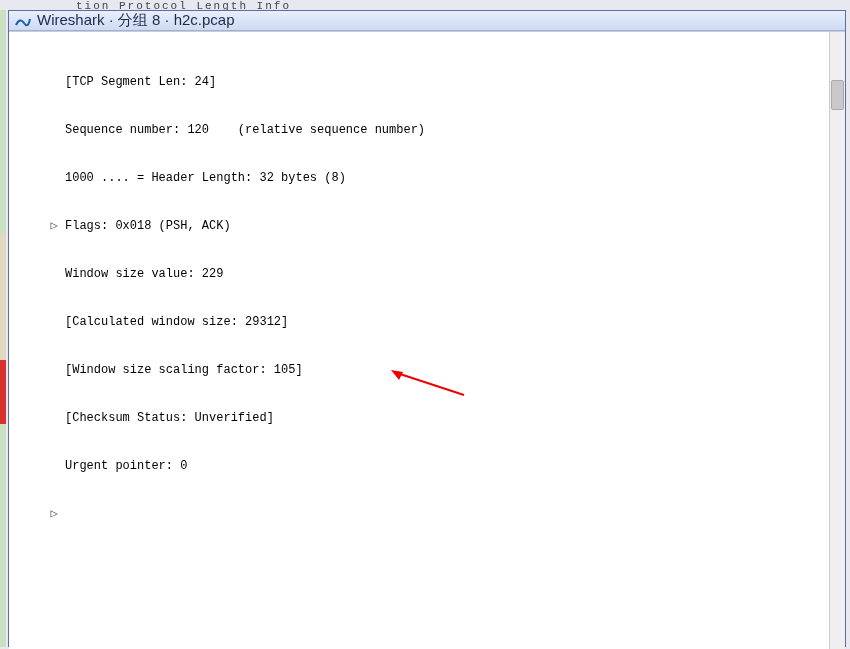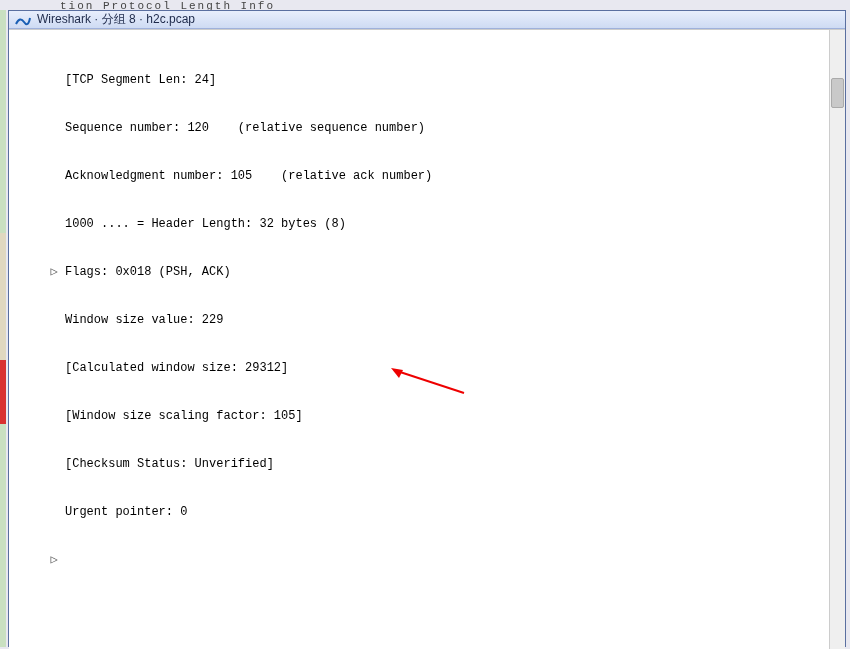--- a/index.html
+++ b/index.html
@@ -9,21 +9,21 @@
     font-size: 12px;
     background: #e8e8f0;
     color: #000;
     width: 850px;
     height: 649px;
     overflow: hidden;
     position: relative;
   }
   .bg-headers {
     position: absolute;
-    top: 0; left: 0;
+    top: 0; left: 16px;
     font-size: 11px;
     color: #444;
     padding-left: 60px;
     letter-spacing: 2px;
   }
   .window {
     position: absolute;
     top: 10px;
     left: 8px;
     right: 4px;
@@ -34,21 +34,21 @@
     flex-direction: column;
   }
   .titlebar {
     height: 24px;
     background: linear-gradient(#e8eefc, #cedbf3);
     border-bottom: 1px solid #9fb1db;
     display: flex;
     align-items: center;
     padding: 0 6px;
     font-family: "Segoe UI", Tahoma, sans-serif;
-    font-size: 12px;
+    font-size: 15px;
     color: #1e2a4a;
   }
   .titlebar .icon {
     width: 16px; height: 16px; margin-right: 6px;
     display: inline-flex; align-items: center; justify-content: center;
   }
   .details-pane {
     flex: 0 0 auto;
     padding: 10px 8px 4px 8px;
     border-top: 1px solid #ccc;
@@ -114,21 +114,20 @@
       <svg width="16" height="16" viewBox="0 0 16 16">
           <path d="M1 12 Q5 4 9 10 T15 6" stroke="#1a5fb4" stroke-width="2" fill="none"></path>
         </svg>
     </span>
     <span>Wireshark · 分组 8 · h2c.pcap</span>
   </div>
 
   <div class="details-pane" style="position:relative;">
     <span class="tree-line indent-1">[TCP Segment Len: 24]</span>
     <span class="tree-line indent-1">Sequence number: 120    (relative sequence number)</span>
-    <span class="tree-line indent-1">Acknowledgment number: 105    (relative ack number)</span>
     <span class="tree-line indent-1">1000 .... = Header Length: 32 bytes (8)</span>
     <span class="tree-line indent-1 row-h"><span class="expander">▷</span><span>Flags: 0x018 (PSH, ACK)</span></span>
     <span class="tree-line indent-1">Window size value: 229</span>
     <span class="tree-line indent-1">[Calculated window size: 29312]</span>
     <span class="tree-line indent-1">[Window size scaling factor: 105]</span>
     <span class="tree-line indent-1">[Checksum Status: Unverified]</span>
     <span class="tree-line indent-1">Urgent pointer: 0</span>
     <span class="tree-line indent-1 row-h"><span class="expander">▷</span></span>
     
     

